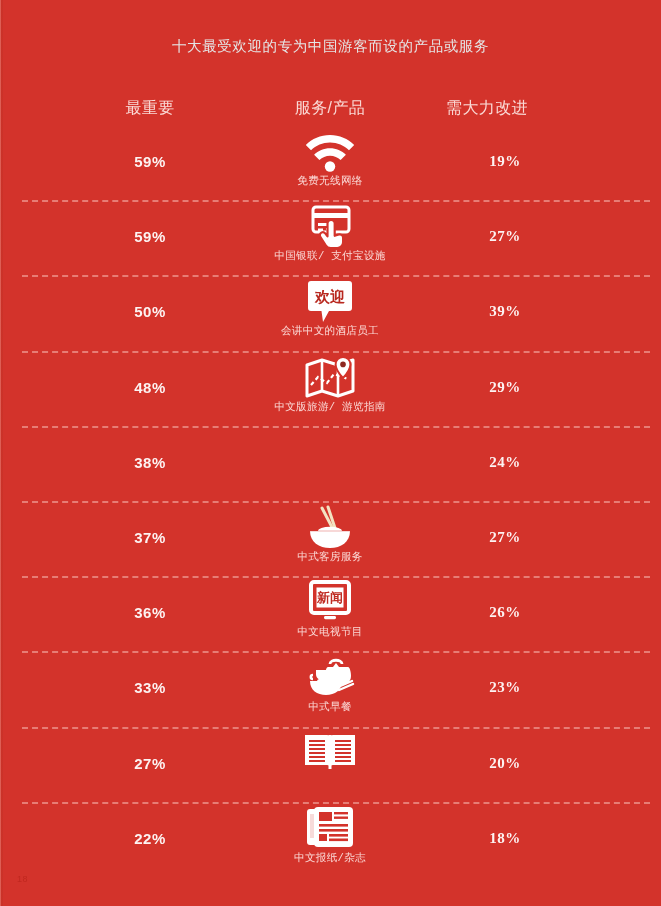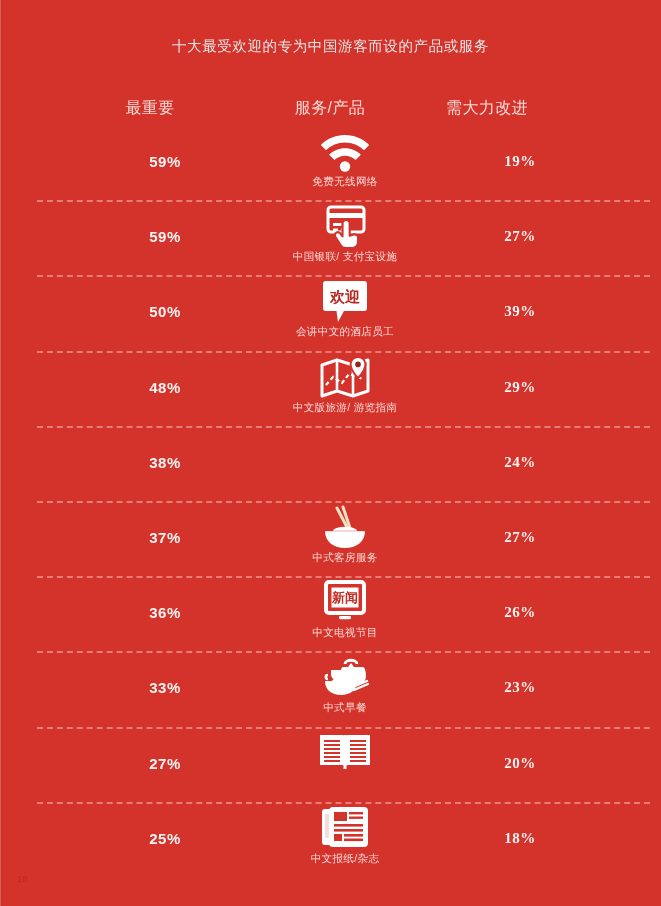--- a/index.html
+++ b/index.html
@@ -51,21 +51,21 @@
     text-align: center;
     white-space: nowrap;
   }
   .hdr.c1 { left: 95px;  width: 110px; }
   .hdr.c2 { left: 275px; width: 110px; }
   .hdr.c3 { left: 432px; width: 110px; }
 
   #rows {
     position: absolute;
     top: 127px;
-    left: 15px; right: 0;
+    left: 0; right: 0;
   }
   .row {
     position: relative;
     height: 75.2px;
   }
   .row .divider {
     position: absolute;
     left: 22px;
     right: 11px;
     bottom: 0;
@@ -103,20 +103,21 @@
     justify-content: center;
     padding-top: 2px;
   }
   .icon-box svg { display: block; }
   .svc-label {
     color: #fbd9d6;
     font-size: 10.6px;
     letter-spacing: .3px;
     line-height: 1.1;
     white-space: nowrap;
+    font-family: Liberation Mono, monospace;
   }
   #page-number {
     position: absolute;
     left: 17px;
     bottom: 22px;
     font-size: 9px;
     color: #c0281f;
     letter-spacing: .5px;
   }
 </style>
@@ -280,21 +281,21 @@
             </g>
             <rect x="25.5" y="4" width="3" height="34" fill="#fff"></rect>
           </svg>
         </div>
       </div>
       <div class="pct right">20%</div>
       <div class="divider"></div>
     </div>
 
     <div class="row">
-      <div class="pct left">25%</div>
+      <div class="pct left">22%</div>
       <div class="center-cell">
         <div class="icon-box">
           <svg width="50" height="42" viewBox="0 0 50 42" aria-hidden="true">
             <rect x="2" y="3" width="10" height="36" rx="3" fill="#fff"></rect>
             <rect x="9" y="1" width="39" height="40" rx="4" fill="#fff"></rect>
             <g fill="#d3332b">
               <rect x="14" y="6" width="13" height="9"></rect>
               <rect x="29" y="6" width="14" height="2.4"></rect>
               <rect x="29" y="10.5" width="14" height="2.4"></rect>
               <rect x="14" y="18" width="29" height="2.6"></rect>

